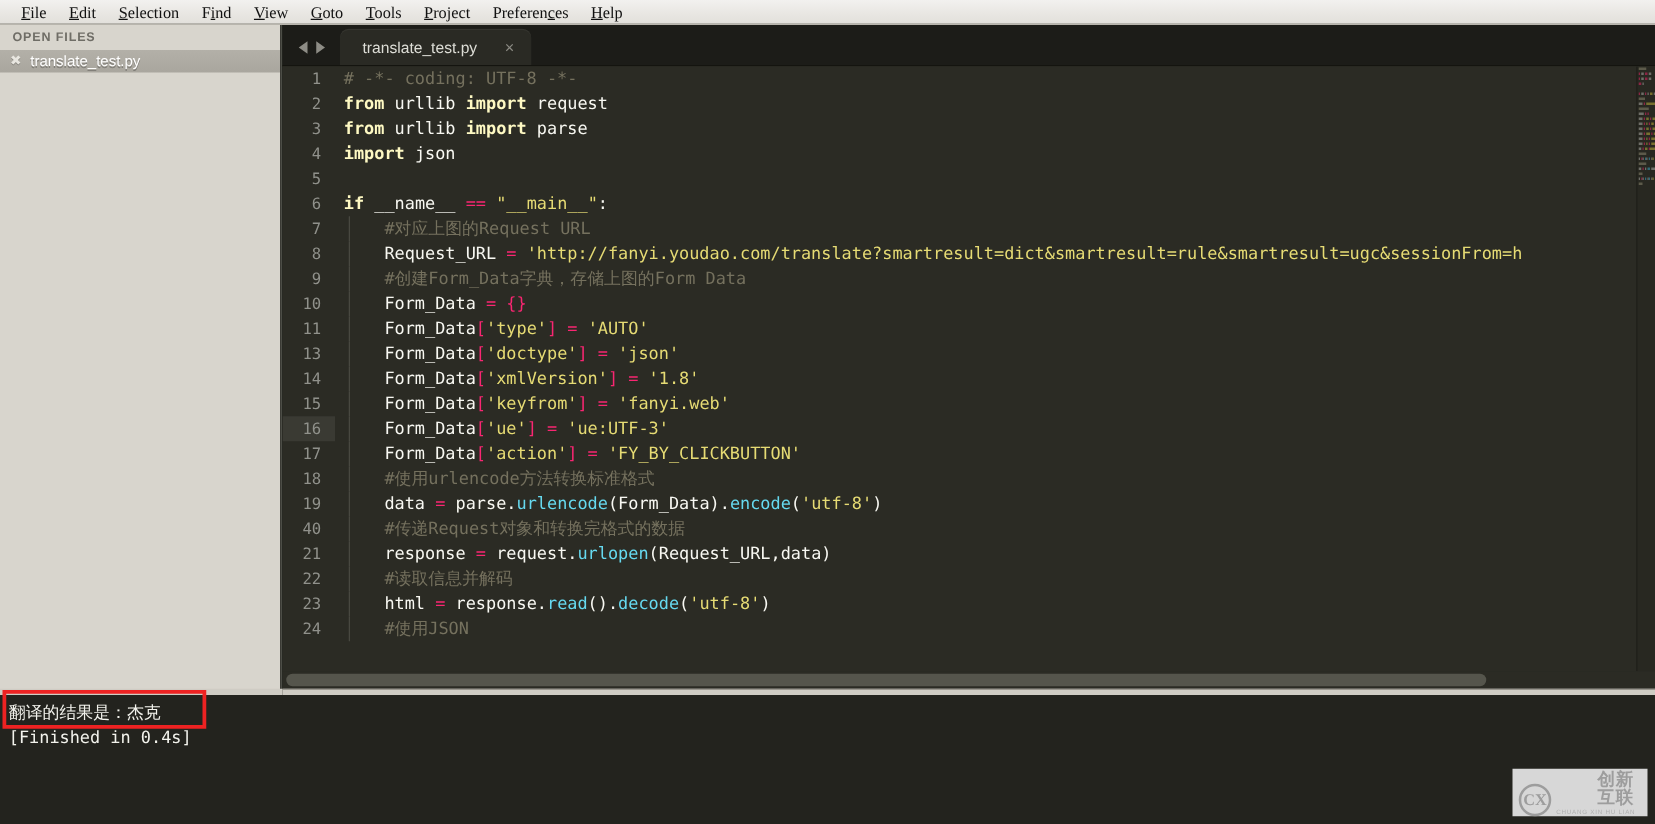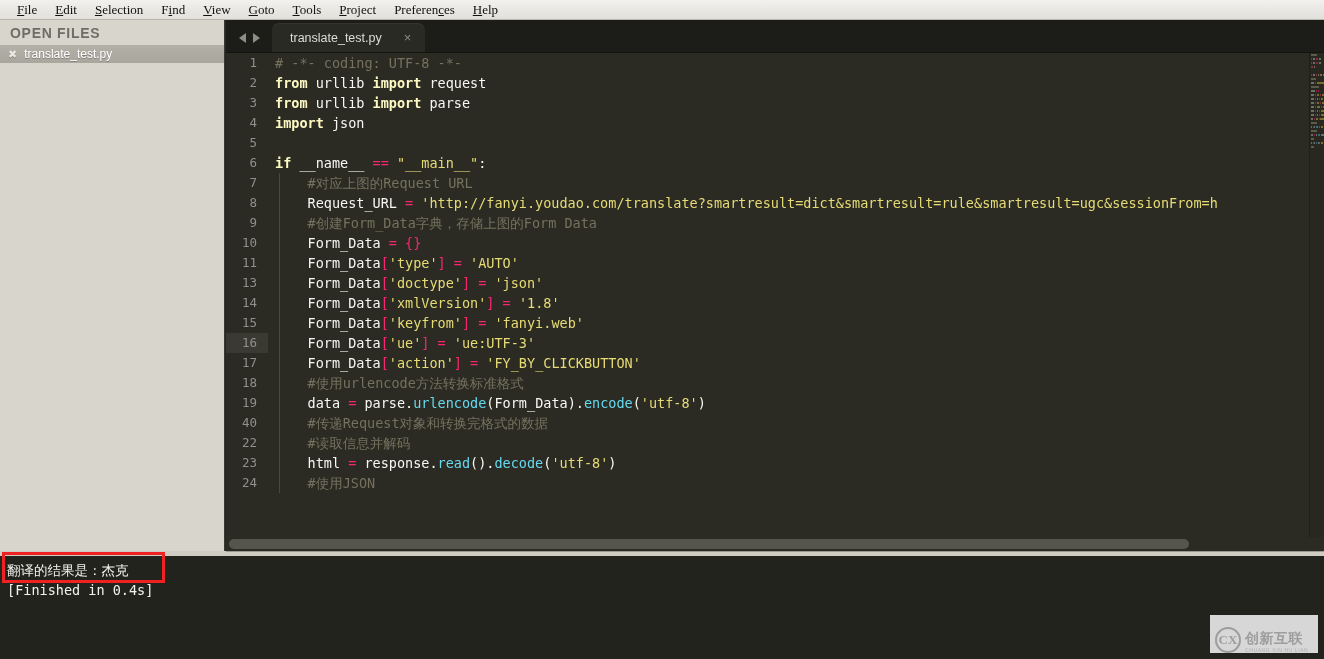--- a/index.html
+++ b/index.html
@@ -39,21 +39,21 @@
   
   #sidebar {
     position: absolute; left: 0; top: 20px;
     width: 225px; height: 536px;
     background: #d8d5cd;
     border-right: 1px solid #3a3a34;
     box-sizing: border-box;
   }
   #sidebar-header {
     font-family: "Liberation Sans", sans-serif;
-    font-size: 14px;
+    font-size: 10px;
     font-weight: bold;
     letter-spacing: 0.7px;
     color: #6f6d66;
     padding: 5px 0 4px 10px;
   }
   .sidebar-file {
     display: flex; align-items: center;
     height: 18px;
     padding-left: 8px;
     background: linear-gradient(to bottom, #b3b0a8, #a9a69e);
@@ -235,21 +235,21 @@
     font-size: 13px;
     font-weight: bold;
     display: flex; align-items: center; justify-content: center;
     margin-right: 4px;
     flex: none;
   }
   #wm-text { display: flex; flex-direction: column; line-height: 1; }
   #wm-cn {
     font-family: "DejaVu Sans", sans-serif;
     font-size: 14px; font-weight: bold;
-    color: #9d9d9d; letter-spacing: 0.5px;
+    color: #9d9d9d; letter-spacing: 0.5px; margin-left: 33px;
   }
   #wm-py {
     font-family: "Liberation Sans", sans-serif;
     font-size: 5px; color: #b0b0b0;
     letter-spacing: 0.6px; margin-top: 3px;
   }
 </style>
 </head>
 <body>
 
@@ -304,20 +304,21 @@
         <div class="code-line"><span class="ln-num">10</span><span class="indent-guide"></span><span class="ln-code"><span class="t-id">    Form_Data </span><span class="t-op">=</span><span class="t-op"> {}</span></span></div>
         <div class="code-line"><span class="ln-num">11</span><span class="indent-guide"></span><span class="ln-code"><span class="t-id">    Form_Data</span><span class="t-op">[</span><span class="t-str">'type'</span><span class="t-op">] = </span><span class="t-str">'AUTO'</span></span></div>
         <div class="code-line"><span class="ln-num">13</span><span class="indent-guide"></span><span class="ln-code"><span class="t-id">    Form_Data</span><span class="t-op">[</span><span class="t-str">'doctype'</span><span class="t-op">] = </span><span class="t-str">'json'</span></span></div>
         <div class="code-line"><span class="ln-num">14</span><span class="indent-guide"></span><span class="ln-code"><span class="t-id">    Form_Data</span><span class="t-op">[</span><span class="t-str">'xmlVersion'</span><span class="t-op">] = </span><span class="t-str">'1.8'</span></span></div>
         <div class="code-line"><span class="ln-num">15</span><span class="indent-guide"></span><span class="ln-code"><span class="t-id">    Form_Data</span><span class="t-op">[</span><span class="t-str">'keyfrom'</span><span class="t-op">] = </span><span class="t-str">'fanyi.web'</span></span></div>
         <div class="code-line active"><span class="ln-num">16</span><span class="indent-guide"></span><span class="ln-code"><span class="t-id">    Form_Data</span><span class="t-op">[</span><span class="t-str">'ue'</span><span class="t-op">] = </span><span class="t-str">'ue:UTF-3'</span></span></div>
         <div class="code-line"><span class="ln-num">17</span><span class="indent-guide"></span><span class="ln-code"><span class="t-id">    Form_Data</span><span class="t-op">[</span><span class="t-str">'action'</span><span class="t-op">] = </span><span class="t-str">'FY_BY_CLICKBUTTON'</span></span></div>
         <div class="code-line"><span class="ln-num">18</span><span class="indent-guide"></span><span class="ln-code"><span class="t-com">    #使用urlencode方法转换标准格式</span></span></div>
         <div class="code-line"><span class="ln-num">19</span><span class="indent-guide"></span><span class="ln-code"><span class="t-id">    data </span><span class="t-op">=</span><span class="t-id"> parse.</span><span class="t-fn">urlencode</span><span class="t-id">(Form_Data).</span><span class="t-fn">encode</span><span class="t-id">(</span><span class="t-str">'utf-8'</span><span class="t-id">)</span></span></div>
         <div class="code-line"><span class="ln-num">40</span><span class="indent-guide"></span><span class="ln-code"><span class="t-com">    #传递Request对象和转换完格式的数据</span></span></div>
+        <div class="code-line"><span class="ln-num">21</span><span class="indent-guide"></span><span class="ln-code"><span class="t-id">    response </span><span class="t-op">=</span><span class="t-id"> request.</span><span class="t-fn">urlopen</span><span class="t-id">(Request_URL,data)</span></span></div>
         <div class="code-line"><span class="ln-num">22</span><span class="indent-guide"></span><span class="ln-code"><span class="t-com">    #读取信息并解码</span></span></div>
         <div class="code-line"><span class="ln-num">23</span><span class="indent-guide"></span><span class="ln-code"><span class="t-id">    html </span><span class="t-op">=</span><span class="t-id"> response.</span><span class="t-fn">read</span><span class="t-id">().</span><span class="t-fn">decode</span><span class="t-id">(</span><span class="t-str">'utf-8'</span><span class="t-id">)</span></span></div>
         <div class="code-line"><span class="ln-num">24</span><span class="indent-guide"></span><span class="ln-code"><span class="t-com">    #使用JSON</span></span></div>
       </div>
     <div id="minimap">
         <div class="mm-row">
           <span class="mm-b" style="background: rgb(92, 90, 74); width: 6px;"></span>
         </div>
         <div class="mm-row">
           <span class="mm-b" style="background: rgb(140, 37, 69); width: 1px;"></span>

